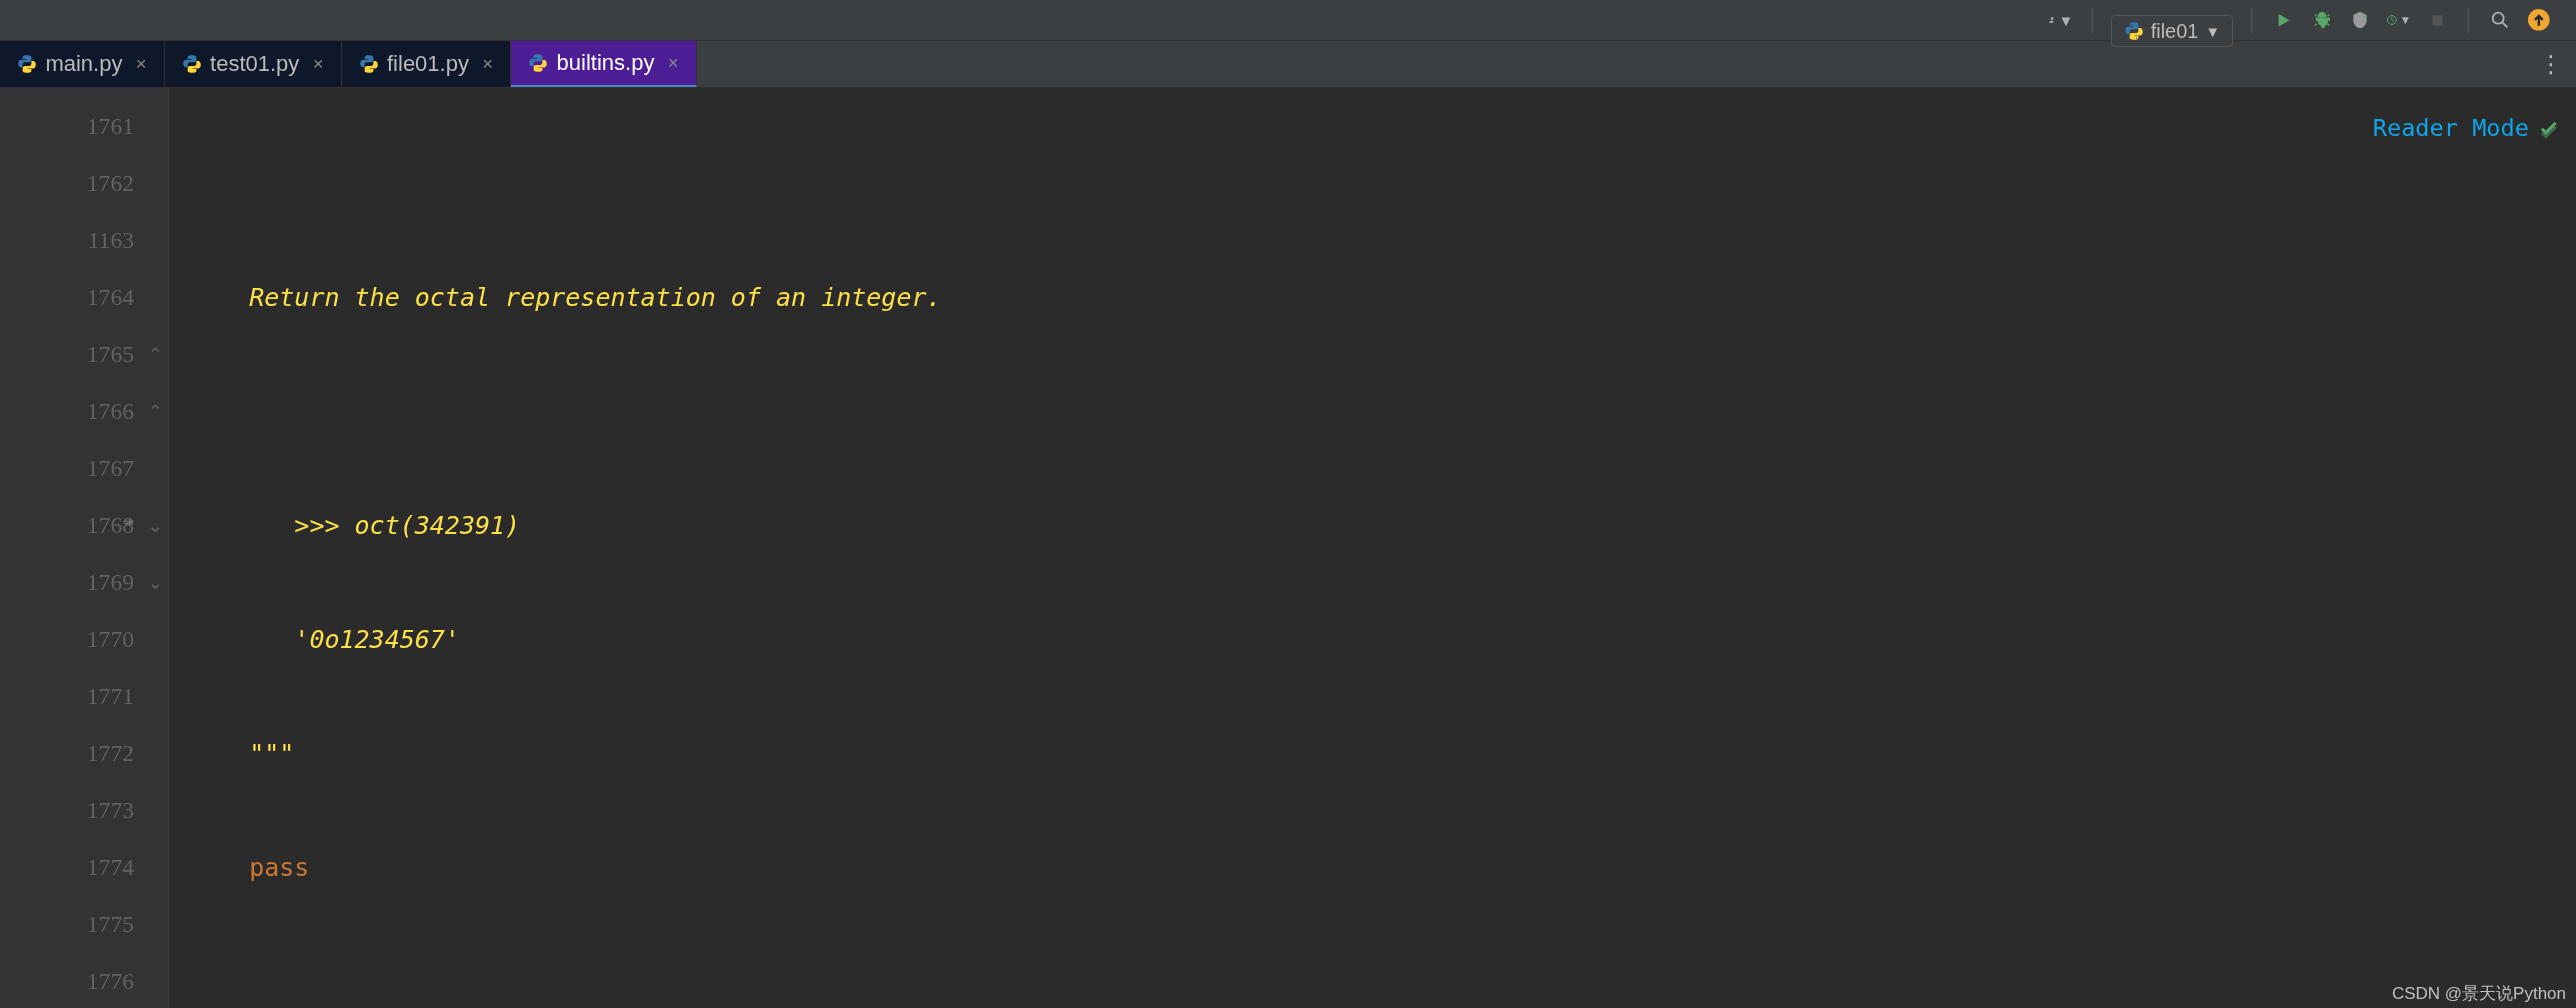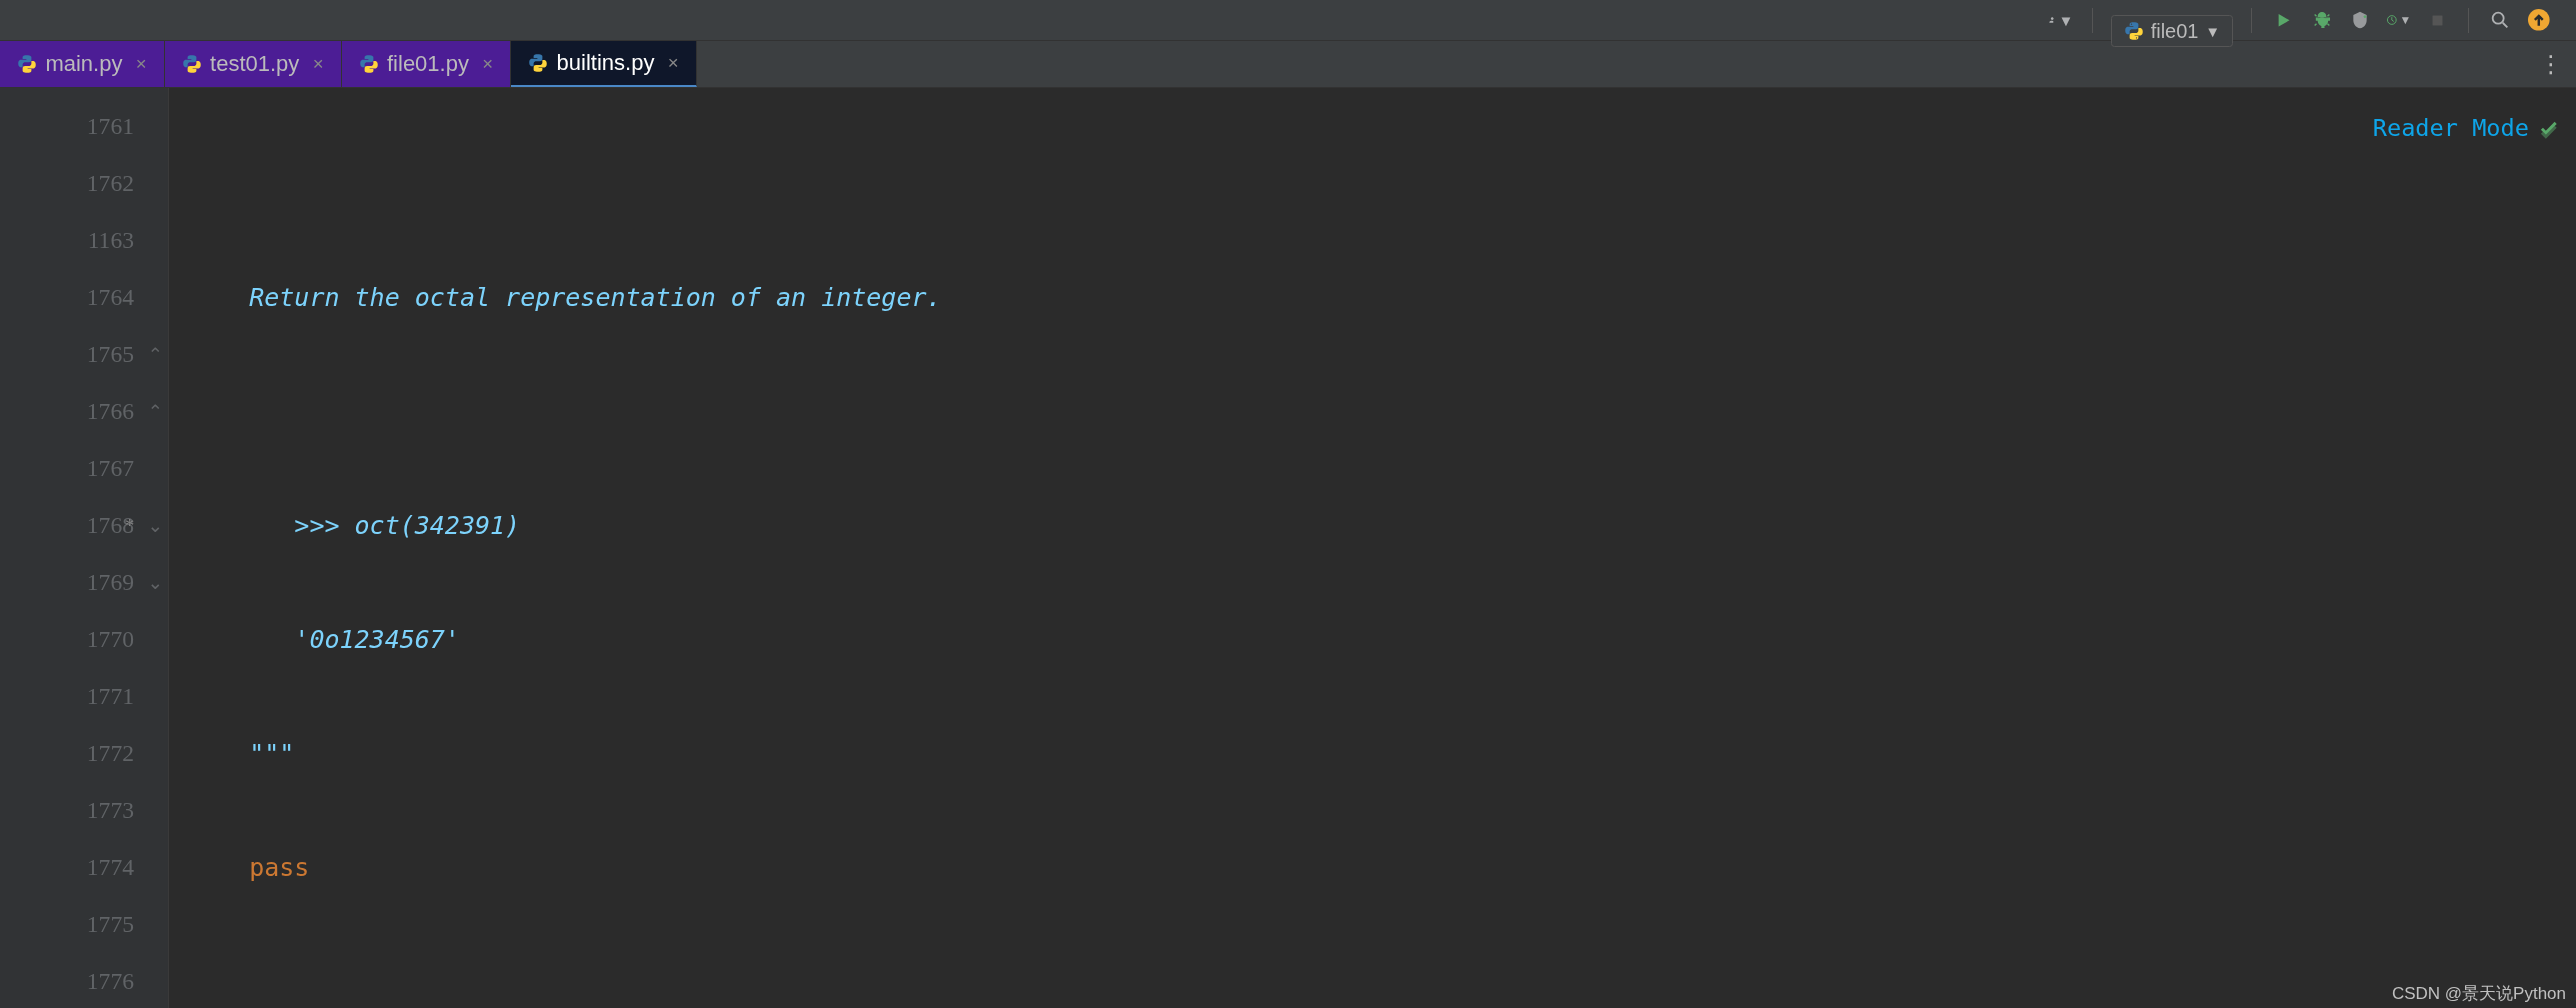--- a/index.html
+++ b/index.html
@@ -32,23 +32,23 @@
   height: 47px;
   background: #3c3f41;
   display: flex;
   align-items: stretch;
   border-bottom: 0.8px solid #323232;
 }
 .tab {
   display: flex; align-items: center; gap: 8.4px;
   padding: 0 17px; font-size: 22px; color: #bbb;
   border-right: 0.8px solid #323232; cursor: pointer;
-  background: #4c1d95;
-}
-.tab.active { background: #0f172a; border-bottom: 2.5px solid #4a88c7; color: #fff; }
+  background: #0f172a;
+}
+.tab.active { background: #4c1d95; border-bottom: 2.5px solid #4a88c7; color: #fff; }
 .tab .pyicon { width: 20px; height: 20px; }
 .tab .close { color: #888; font-size: 18.6px; margin-left: 5px; }
 .tabbar .more { margin-left: auto; display: flex; align-items: center; padding: 0 13.5px; color: #bbb; font-size: 23.6px; cursor: pointer; }
 .editor {
   display: flex;
   height: calc(100% - 88px);
   position: relative;
 }
 .gutter {
   width: 169px;
@@ -73,21 +73,21 @@
   flex: 1;
   padding: 10px 0 0 20px;
   font-family: 'Consolas', 'Menlo', monospace;
   font-size: 25px;
   line-height: 57px;
   white-space: pre;
   overflow: hidden;
   position: relative;
 }
 .code .line { height: 57px; }
-.docstring { color: #7dd3fc; font-style: italic; }
+.docstring { color: #fde047; font-style: italic; }
 .kw { color: #cc7832; }
 .reader-mode {
   position: absolute; top: 11.8px; right: 47px;
   font-size: 23.6px; color: #0ea5e9;
 }
 .inspect { position: absolute; top: 15px; right: 15px; }
 .watermark {
   position: absolute; bottom: 3.4px; right: 10px;
   font-size: 17px; color: #c0c0c0; font-family: sans-serif;
 }

